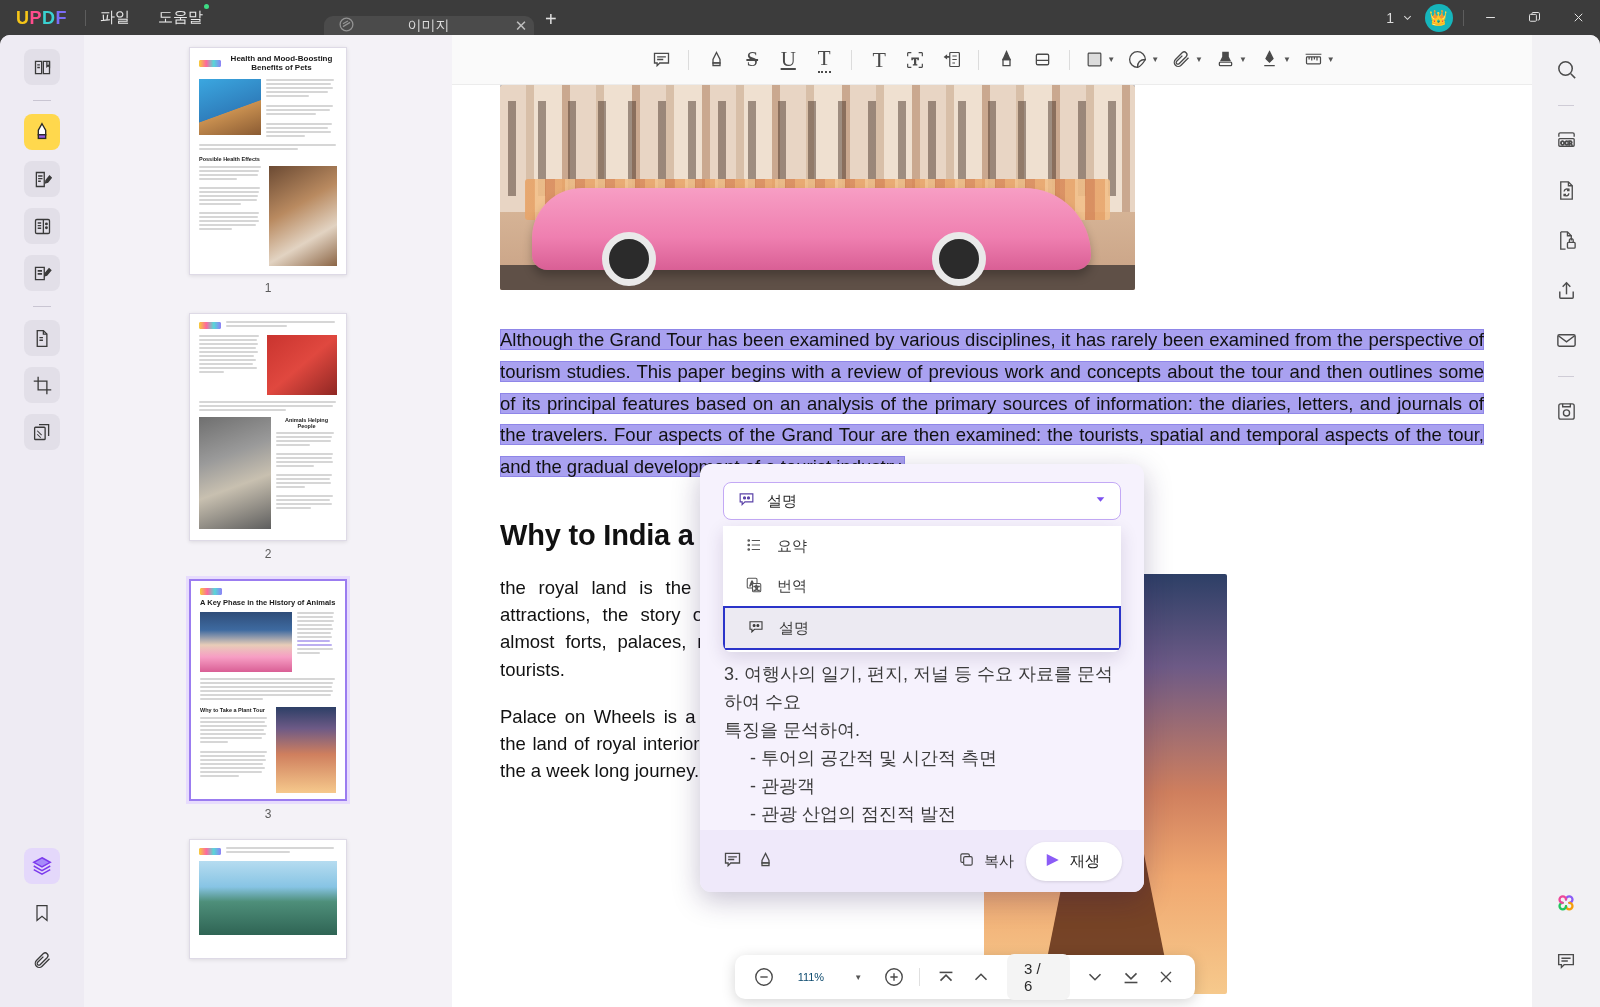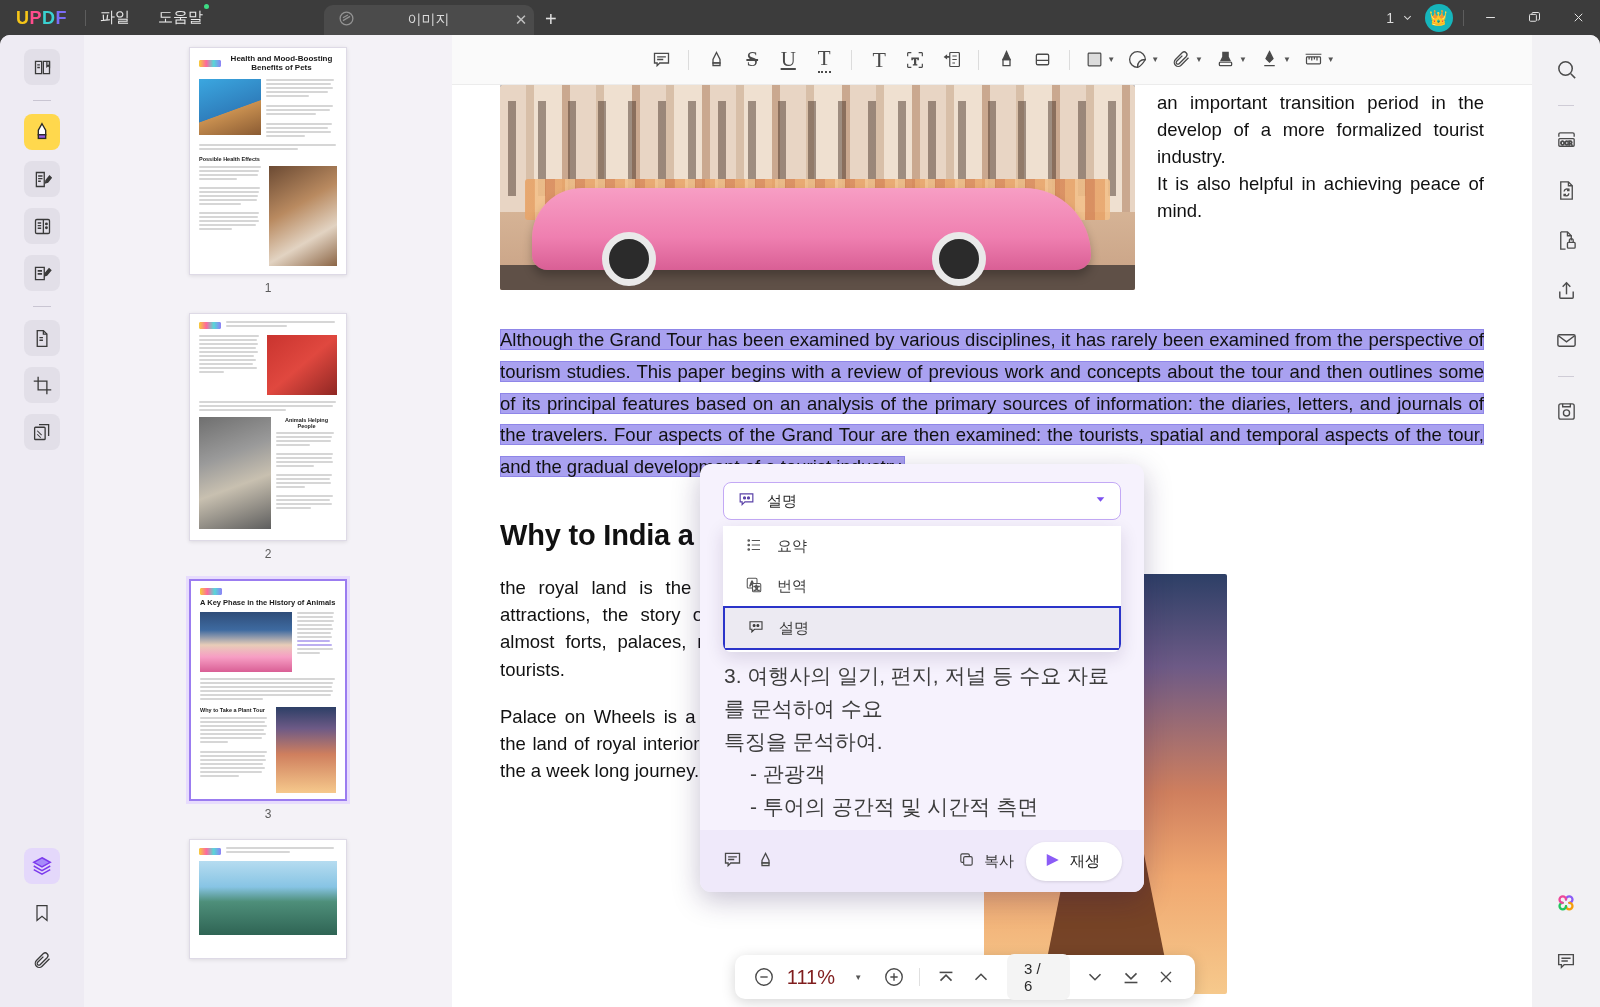--- a/index.html
+++ b/index.html
@@ -27,21 +27,21 @@
   .tb-sep { width:1px; height:16px; background:#5d5d5d; margin:0 0 9px 18px; }
   .menu-item {
     color:#e8e8e8; font-size:15px; padding:0 14px 8px 14px;
     position:relative; cursor:default;
   }
   .menu-dot {
     position:absolute; right:8px; top:-4px; width:5px; height:5px;
     border-radius:50%; background:#3ddc84;
   }
   .tab {
-    position:absolute; left:324px; bottom:0; width:210px; height:30px;
+    position:absolute; left:324px; bottom:0; width:210px; height:19px;
     background:#4b4b4b; border-radius:9px 9px 0 0;
     display:flex; align-items:center; color:#dcdcdc; font-size:14px;
   }
   .tab-ico { margin-left:14px; opacity:.55; }
   .tab-title { flex:1; text-align:center; margin-left:-6px; }
   .tab-close { width:26px; text-align:center; font-size:15px; opacity:.8; cursor:pointer; }
   .tab-plus {
     position:absolute; left:545px; bottom:6px; color:#e0e0e0;
     font-size:20px; cursor:pointer; line-height:1;
   }
@@ -188,21 +188,21 @@
     background:#fff; border-radius:0 0 8px 8px; box-shadow:0 6px 18px rgba(40,20,80,.14);
     overflow:hidden; padding-bottom:2px;
   }
   .ai-opt {
     height:40px; display:flex; align-items:center; padding:0 22px;
     font-size:15px; color:#3a3a3a; cursor:pointer; gap:14px;
   }
   .ai-opt.sel { background:#eceaf2; border:2.5px solid #2b34c9; height:44px; }
   .ai-body {
     position:absolute; top:196px; left:24px; right:22px; bottom:66px;
-    font-size:21px; line-height:1.56; color:#3c3c3c; overflow:hidden;
+    font-size:18px; line-height:1.56; color:#3c3c3c; overflow:hidden;
   }
   .ai-body .ind { padding-left:26px; }
   .ai-foot {
     position:absolute; left:0; right:0; bottom:0; height:62px;
     background:#efe9fa; display:flex; align-items:center; padding:0 22px; gap:12px;
   }
   .ai-foot .sp { flex:1; }
   .ai-copy { display:flex; align-items:center; gap:9px; font-size:15px; color:#333; cursor:pointer; }
   .ai-play {
     display:flex; align-items:center; gap:9px; font-size:15px; color:#222;
@@ -211,21 +211,21 @@
   }
 
   
   .zoombar {
     position:absolute; left:735px; bottom:8px; width:460px; height:44px;
     background:#fff; border-radius:10px; box-shadow:0 3px 14px rgba(0,0,0,.17);
     display:flex; align-items:center; padding:0 14px; gap:6px; z-index:50;
   }
   .zb { width:30px; height:30px; border-radius:6px; display:flex; align-items:center;
         justify-content:center; color:#4a4a4a; cursor:pointer; }
-  .zoom-val { font-size:20px; color:#7f1d1d; width:54px; text-align:center; }
+  .zoom-val { font-size:11px; color:#0c4a6e; width:54px; text-align:center; }
   .zdiv { width:1px; height:18px; background:#e0e0e0; margin:0 5px; }
   .pagebox {
     background:#f4f4f4; border-radius:7px; padding:6px 17px; font-size:15px;
     color:#2b2b2b; margin:0 5px; cursor:pointer;
   }
 
   
   .rrail {
     position:absolute; top:0; right:0; width:68px; height:972px;
     background:#f2f1f4; display:flex; flex-direction:column; align-items:center;
@@ -670,24 +670,20 @@
         <div class="pcols">
           <div class="hero">
             <div class="hero-bldg"></div>
             <div class="hero-win"></div>
             <div class="hero-ppl"></div>
             <div class="hero-road"></div>
             <div class="hero-car"></div>
             <div class="wheel" style="left:16%"></div>
             <div class="wheel" style="left:68%"></div>
           </div>
-          <div class="rtext">
-            <p style="white-space:pre-line;">an important transition period in the develop of a more formalized tourist industry.
-It is also helpful in achieving peace of mind.</p>
-          </div>
         </div>
 
         <div class="hlpara">
           <span>Although the Grand Tour has been examined by various disciplines, it has rarely been examined from the perspective of tourism studies. This paper begins with a review of previous work and concepts about the tour and then outlines some of its principal features based on an analysis of the primary sources of information: the diaries, letters, and journals of the travelers. Four aspects of the Grand Tour are then examined: the tourists, spatial and temporal aspects of the tour, and the gradual development of a tourist industry.</span>
         </div>
 
         <div class="sect-h">Why to India a</div>
 
         <div class="body2">
           <div class="col">
@@ -746,22 +742,22 @@
                 <circle cx="14.5" cy="10" r="1.3" fill="#3c3c3c"></circle>
               </svg>
             </span>
             <span>설명</span>
           </div>
         </div>
 
         <div class="ai-body">
           <div>3. 여행사의 일기, 편지, 저널 등 수요 자료를 문석하여 수요</div>
           <div>특징을 문석하여.</div>
+          <div class="ind">- 투어의 공간적 및 시간적 측면</div>
           <div class="ind">- 관광객</div>
-          <div class="ind">- 투어의 공간적 및 시간적 측면</div>
           <div class="ind">- 관광 산업의 점진적 발전</div>
         </div>
 
         <div class="ai-foot">
           <span>
             <svg width="21" height="21" viewBox="0 0 24 24" fill="none" stroke="#4a4a4a" stroke-width="1.5">
               <path d="M4 5h16v11H10l-3 3v-3H4z"></path>
                 <path d="M7 9h10M7 12h7"></path>
             </svg>
           </span>

